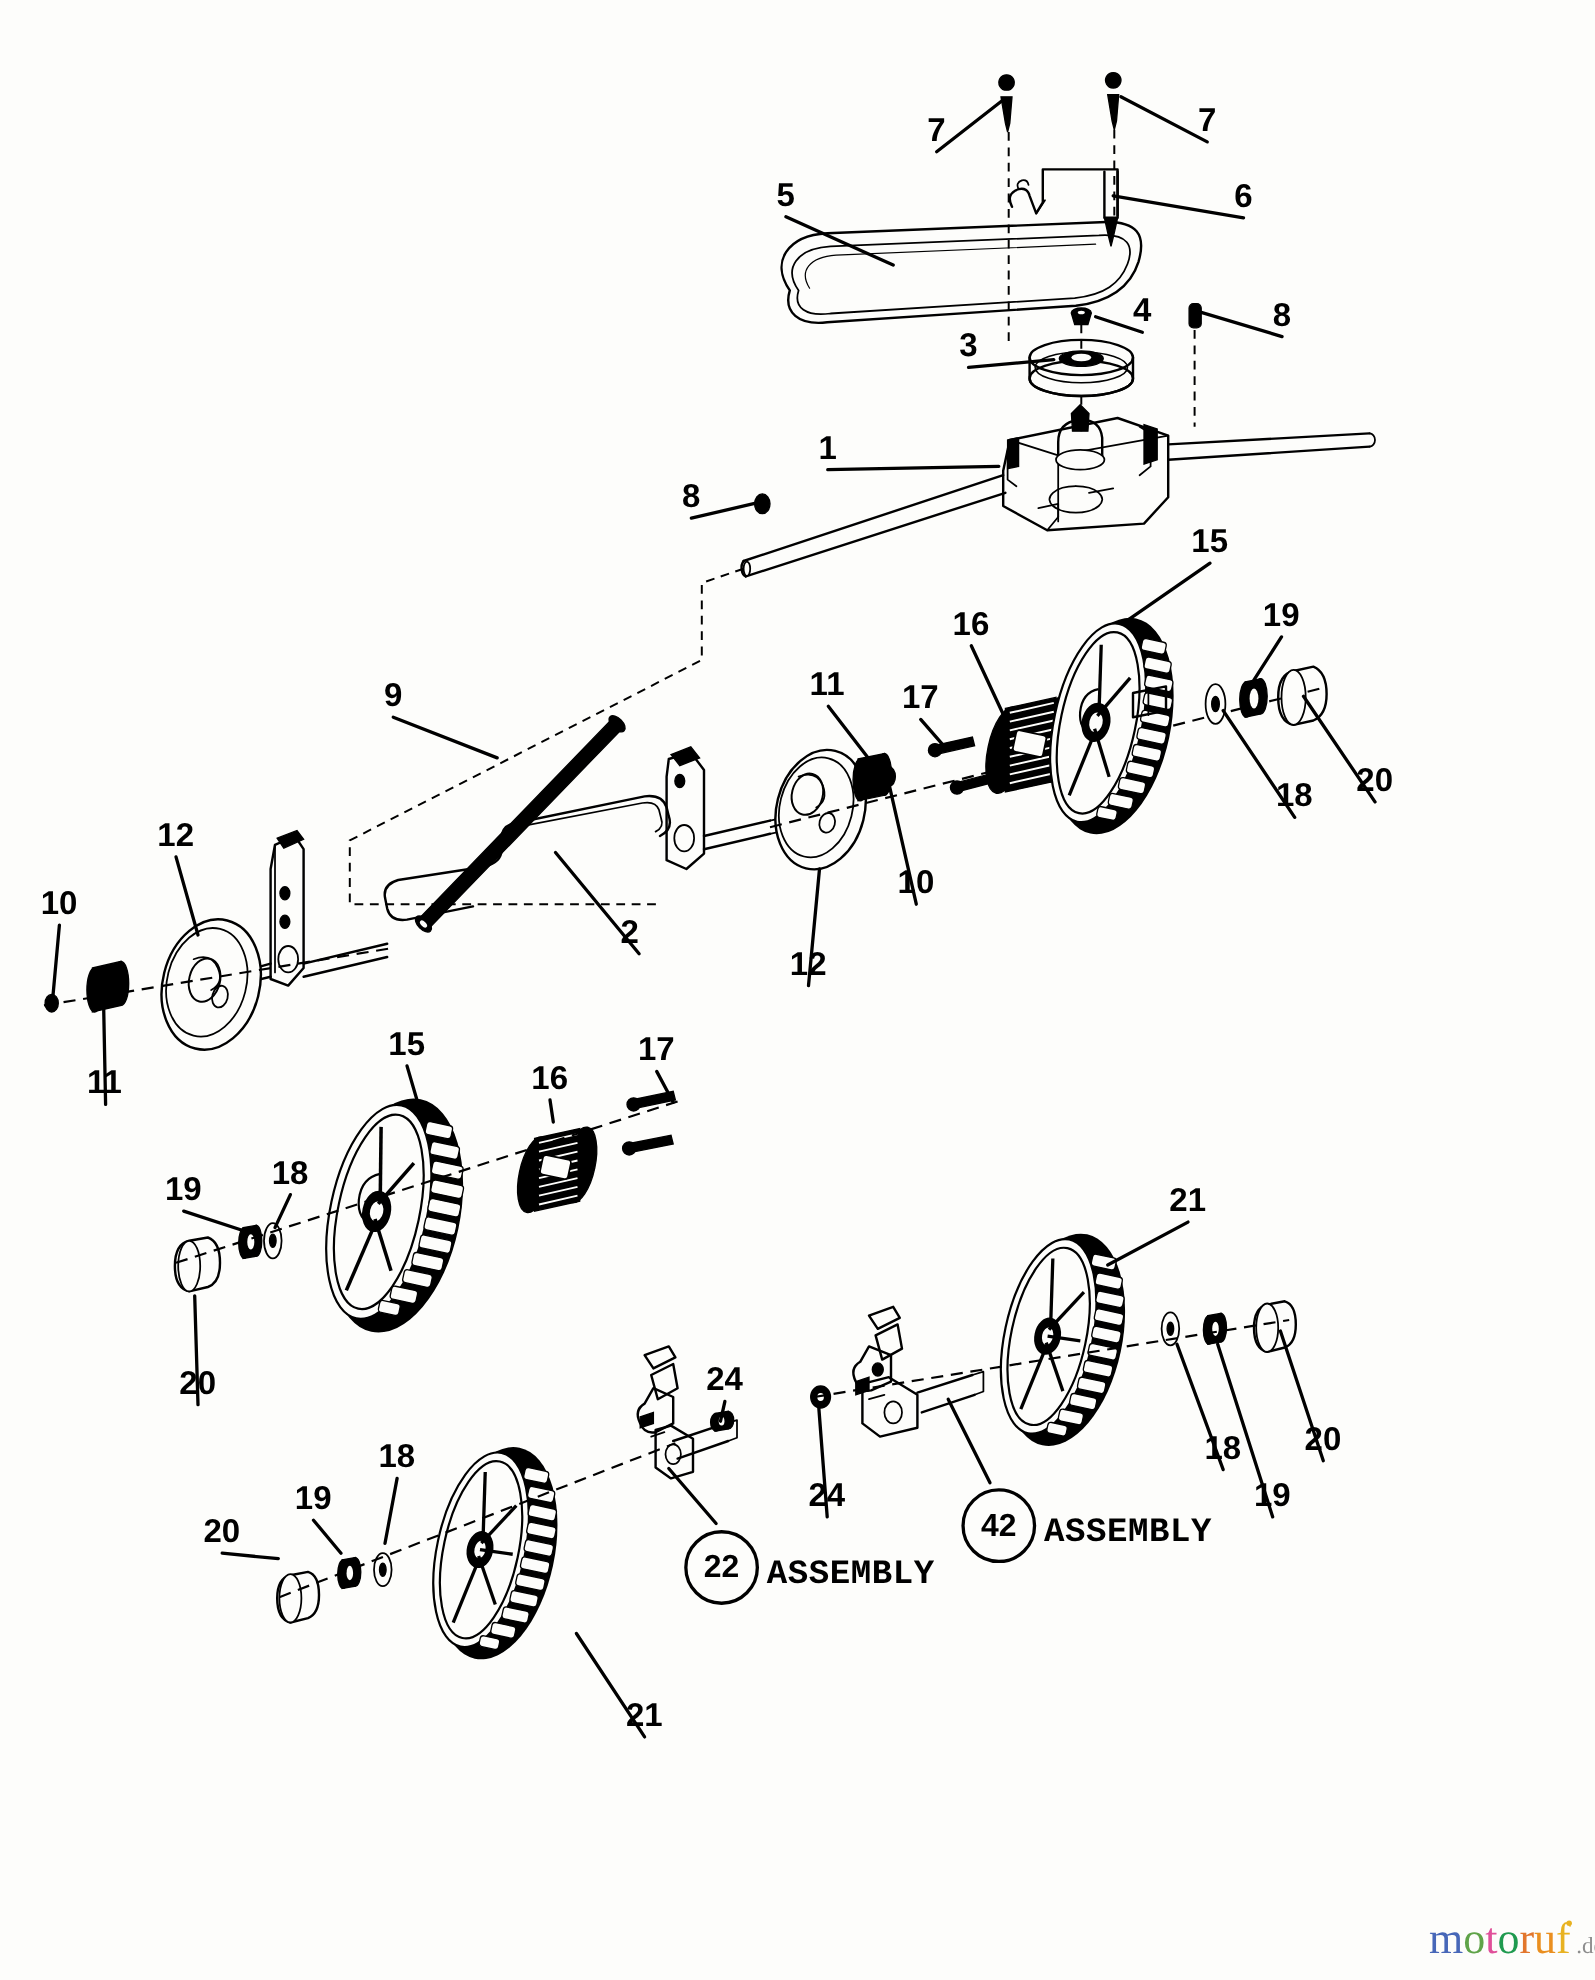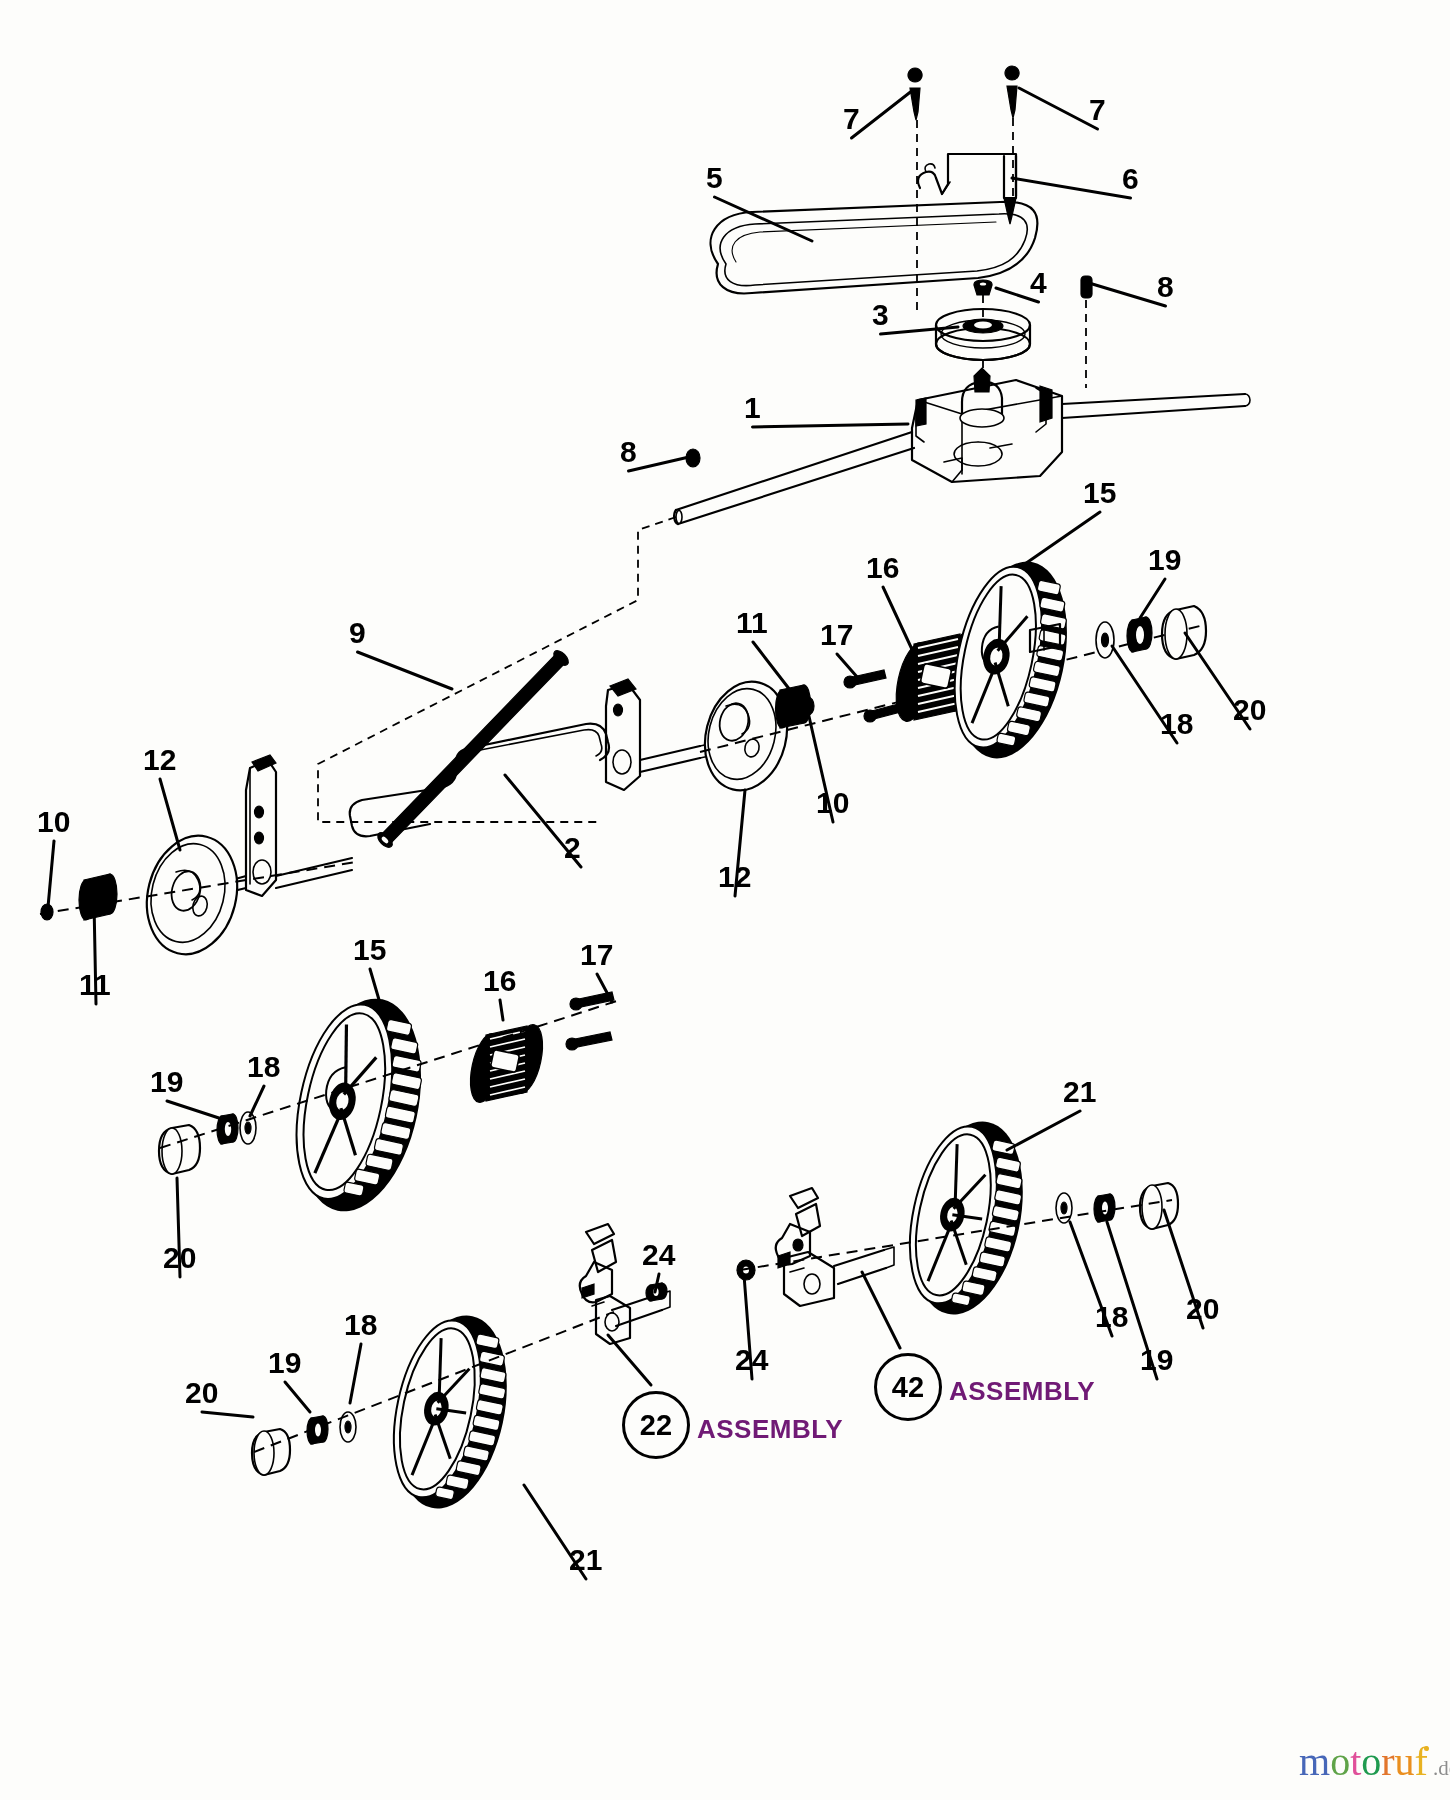--- a/index.html
+++ b/index.html
@@ -18,25 +18,25 @@
     font-family:"Liberation Sans", sans-serif;
     font-weight:700;
     font-size:30px;
     color:#000;
     line-height:1;
     white-space:nowrap;
     user-select:none;
   }
   .assembly-word{
     position:absolute;
-    font-family:Liberation Sans, sans-serif;
+    font-family:Liberation Mono, monospace;
     font-weight:700;
-    font-size:26px;
+    font-size:31px;
     letter-spacing:0.5px;
-    color:#701a75;
+    color:#000000;
     white-space:nowrap;
   }
   .assembly-circle{
     position:absolute;
     width:62px;height:62px;
     border:3px solid #000;
     border-radius:50%;
     background:#fdfdfb;
     display:flex;align-items:center;justify-content:center;
     font-family:"Liberation Sans", sans-serif;

